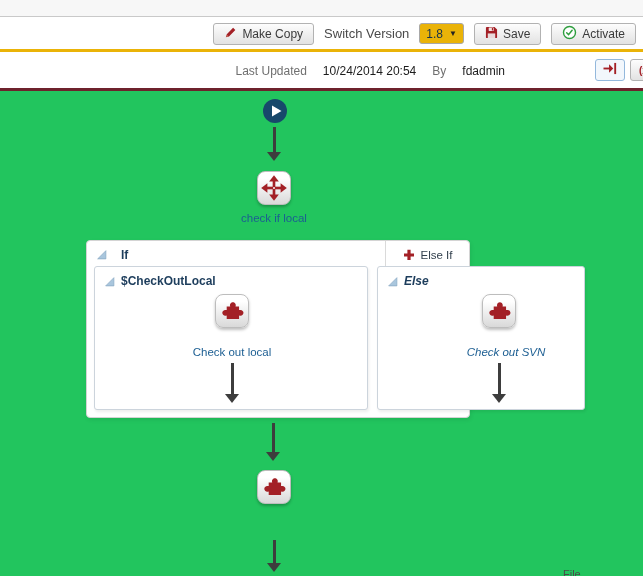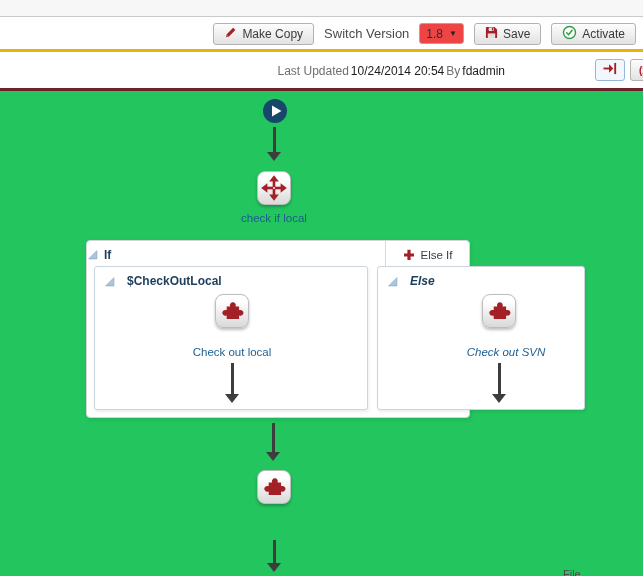--- a/index.html
+++ b/index.html
@@ -10,26 +10,26 @@
   .top-strip { position:absolute; left:0; top:0; width:643px; height:17px;
     background:#f7f7f7; border-bottom:1px solid #c9c9c9; }
   .toolbar { position:absolute; left:0; top:18px; width:643px; height:34px;
     background:#fff; border-bottom:3px solid #eab308;
     display:flex; align-items:center; justify-content:flex-end; gap:10px; padding-right:7px; }
   .btn { display:inline-flex; align-items:center; gap:5px; height:22px; padding:0 10px;
     background:linear-gradient(180deg,#fdfdfd,#e2e2e2); border:1px solid #b2b2b2;
     border-radius:3px; font-size:12px; color:#3a3a3a; cursor:default; white-space:nowrap; }
   .plain-label { font-size:13px; color:#4a4a4a; }
   .version-select { display:inline-flex; align-items:center; gap:6px; height:21px; padding:0 6px;
-    background:#ef4444; border:1px solid #a8a8a8; border-radius:3px; font-size:12px; color:#16324a; }
+    background:#eab308; border:1px solid #a8a8a8; border-radius:3px; font-size:12px; color:#16324a; }
   .version-select .caret { font-size:8px; color:#222; }
 
   .info-bar { position:absolute; left:0; top:53px; width:643px; height:35px; background:#fff; }
   .info-text { position:absolute; right:138px; top:0; height:100%;
-    display:flex; align-items:center; gap:2px; font-size:12px; }
+    display:flex; align-items:center; gap:16px; font-size:12px; }
   .muted { color:#6f6f6f; }
   .strong { color:#1c1c1c; font-weight:normal; }
   .info-buttons { position:absolute; right:-17px; top:6px; display:flex; gap:5px; }
   .mini-btn { display:inline-flex; align-items:center; justify-content:center;
     width:30px; height:22px; border-radius:3px; border:1px solid #b2b2b2;
     background:linear-gradient(180deg,#fdfdfd,#e2e2e2); }
   .mini-btn.selected { border:1px solid #93b8dc; background:#f2f7fc; }
   .mini-btn .x-label { font-size:10px; font-weight:bold; color:#a32026; }
 
   .divider-red { position:absolute; left:0; top:88px; width:643px; height:3px; background:#6e222c; }
@@ -49,30 +49,30 @@
   .v-arrow { position:absolute; width:14px; }
   .v-arrow .shaft { position:absolute; left:5.5px; top:0; width:3px; background:#3d3d3d; }
   .v-arrow .head { position:absolute; bottom:0; left:0; width:0; height:0;
     border-left:7px solid transparent; border-right:7px solid transparent;
     border-top:9px solid #3d3d3d; }
 
   .if-container { position:absolute; left:86px; top:149px; width:384px; height:178px;
     background:#fff; border:1px solid #d4d4d4; border-radius:4px;
     box-shadow:1px 2px 4px rgba(0,0,0,0.08); }
   .if-header { position:relative; height:27px; display:flex; align-items:center;
-    gap:6px; }
+    gap:14px; padding-left:9px; }
   .block-title { font-size:12px; font-weight:bold; color:#1d3d5c; }
   .elseif-seg { position:absolute; right:0; top:0; height:27px; width:84px;
     border-left:1px solid #dadada; display:flex; align-items:center;
     justify-content:center; gap:6px; }
   .elseif-seg .lbl { font-size:11.5px; color:#33414e; }
 
   .panel { position:absolute; background:#fff; border:1px solid #ccd4dc; border-radius:3px;
     box-shadow:1px 2px 3px rgba(0,0,0,0.07); }
-  .panel-head { display:flex; align-items:center; gap:12px; padding:7px 0 0 9px; }
+  .panel-head { display:flex; align-items:center; gap:6px; padding:7px 0 0 9px; }
 
   .clipped-text { position:absolute; left:563px; top:477px; font-size:11px; color:#4a4a4a; }
 </style>
 </head>
 <body>
 
 <div class="top-strip"></div>
 
 <div class="toolbar">
   <button class="btn">

